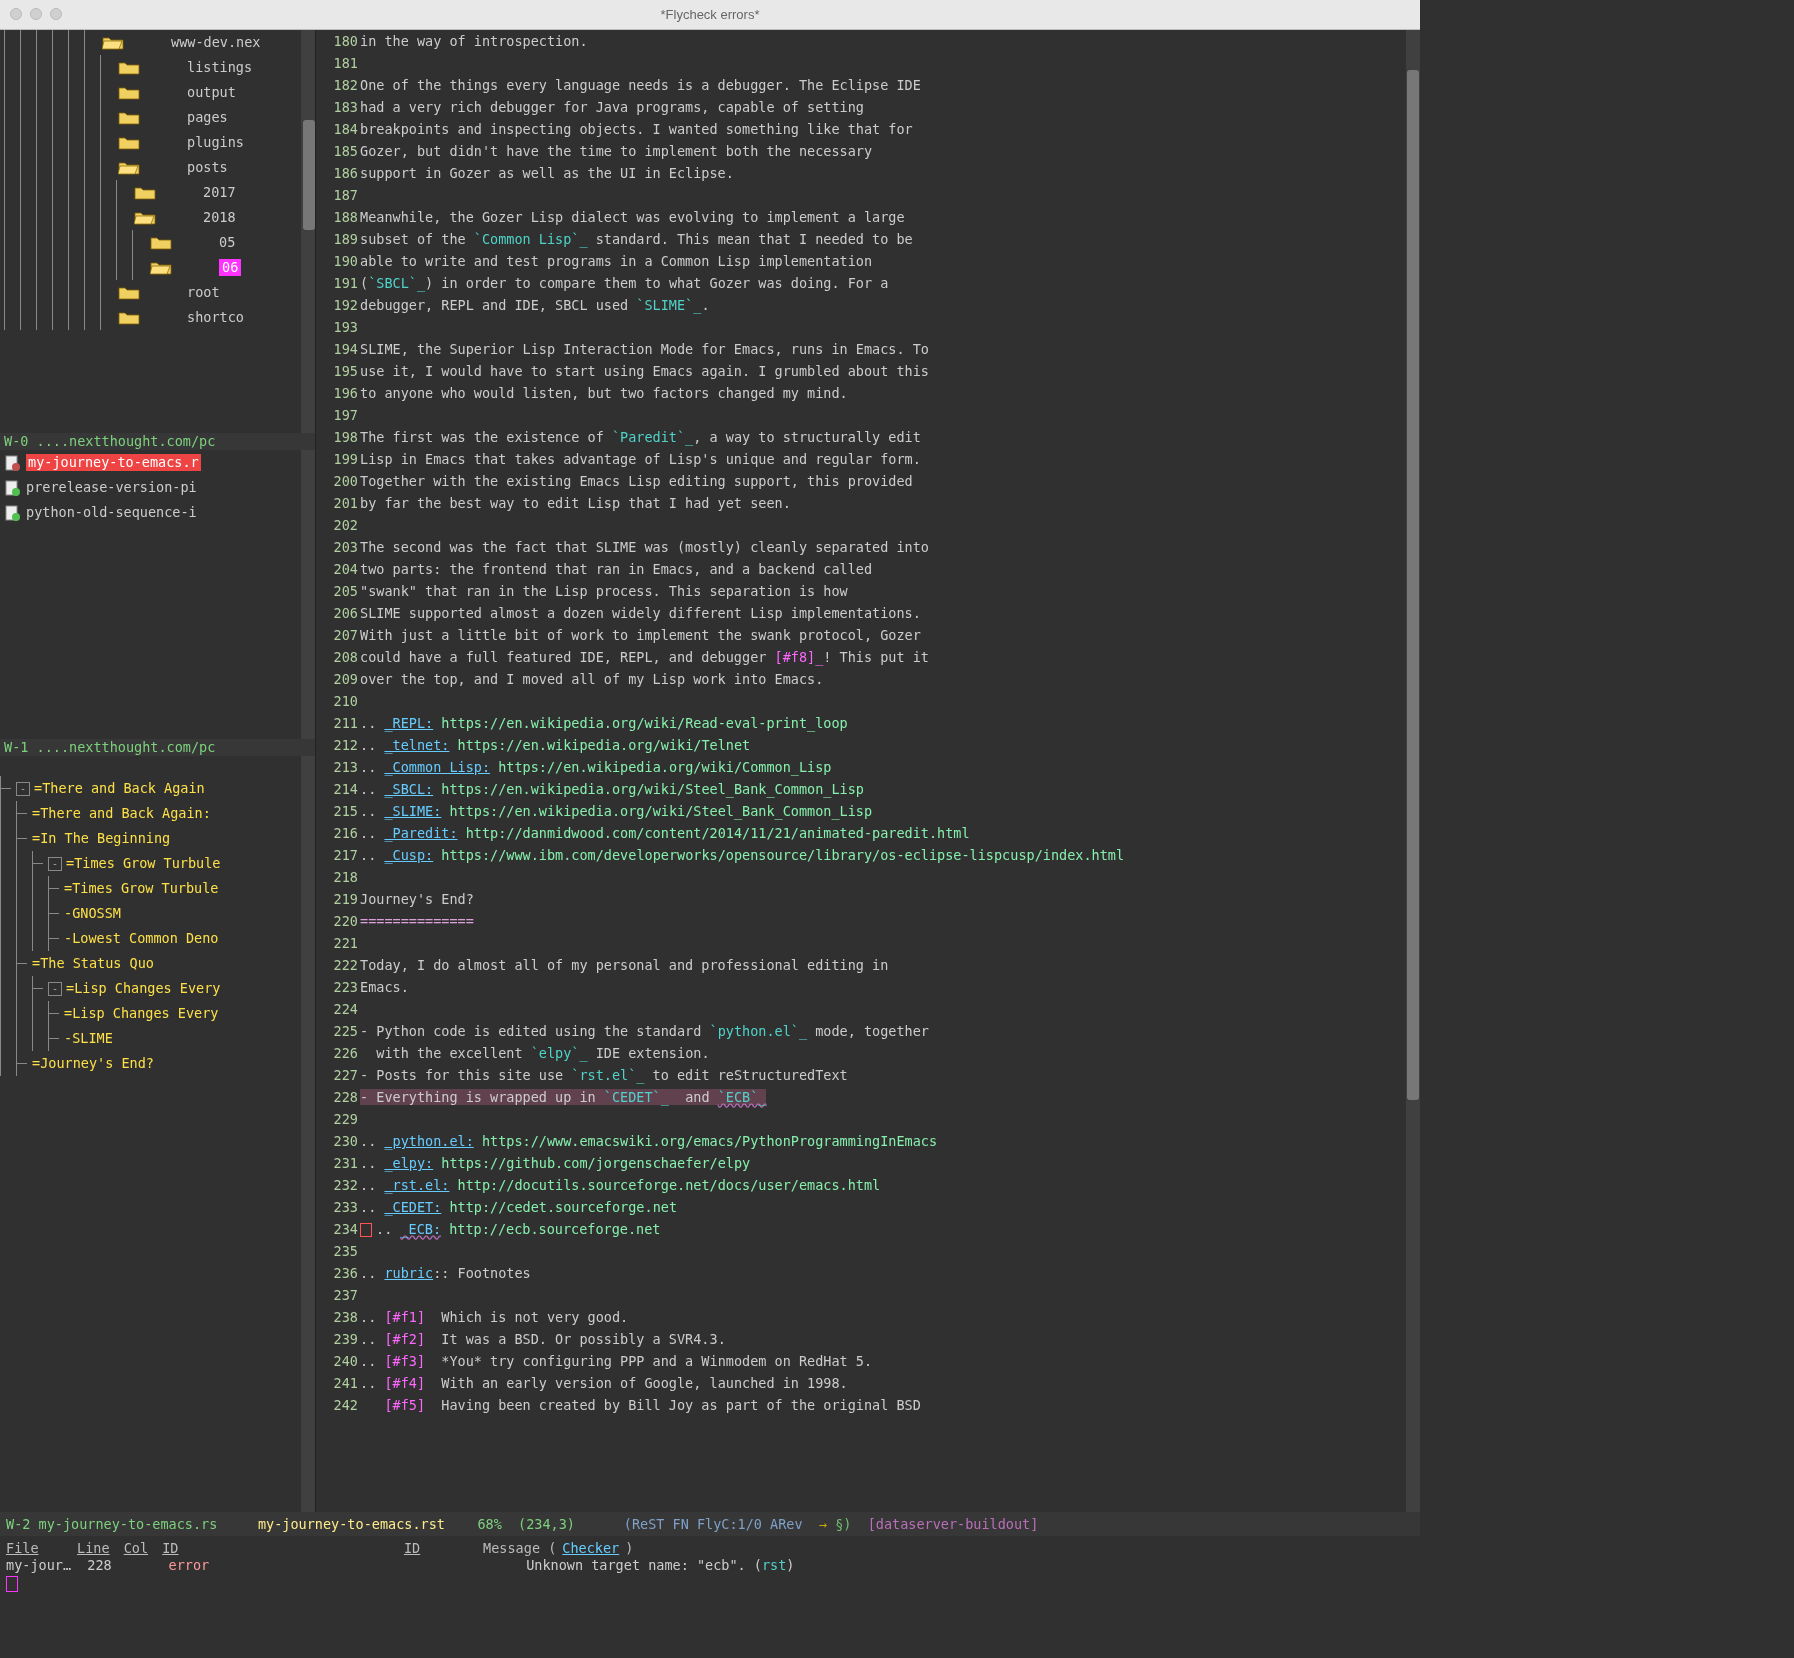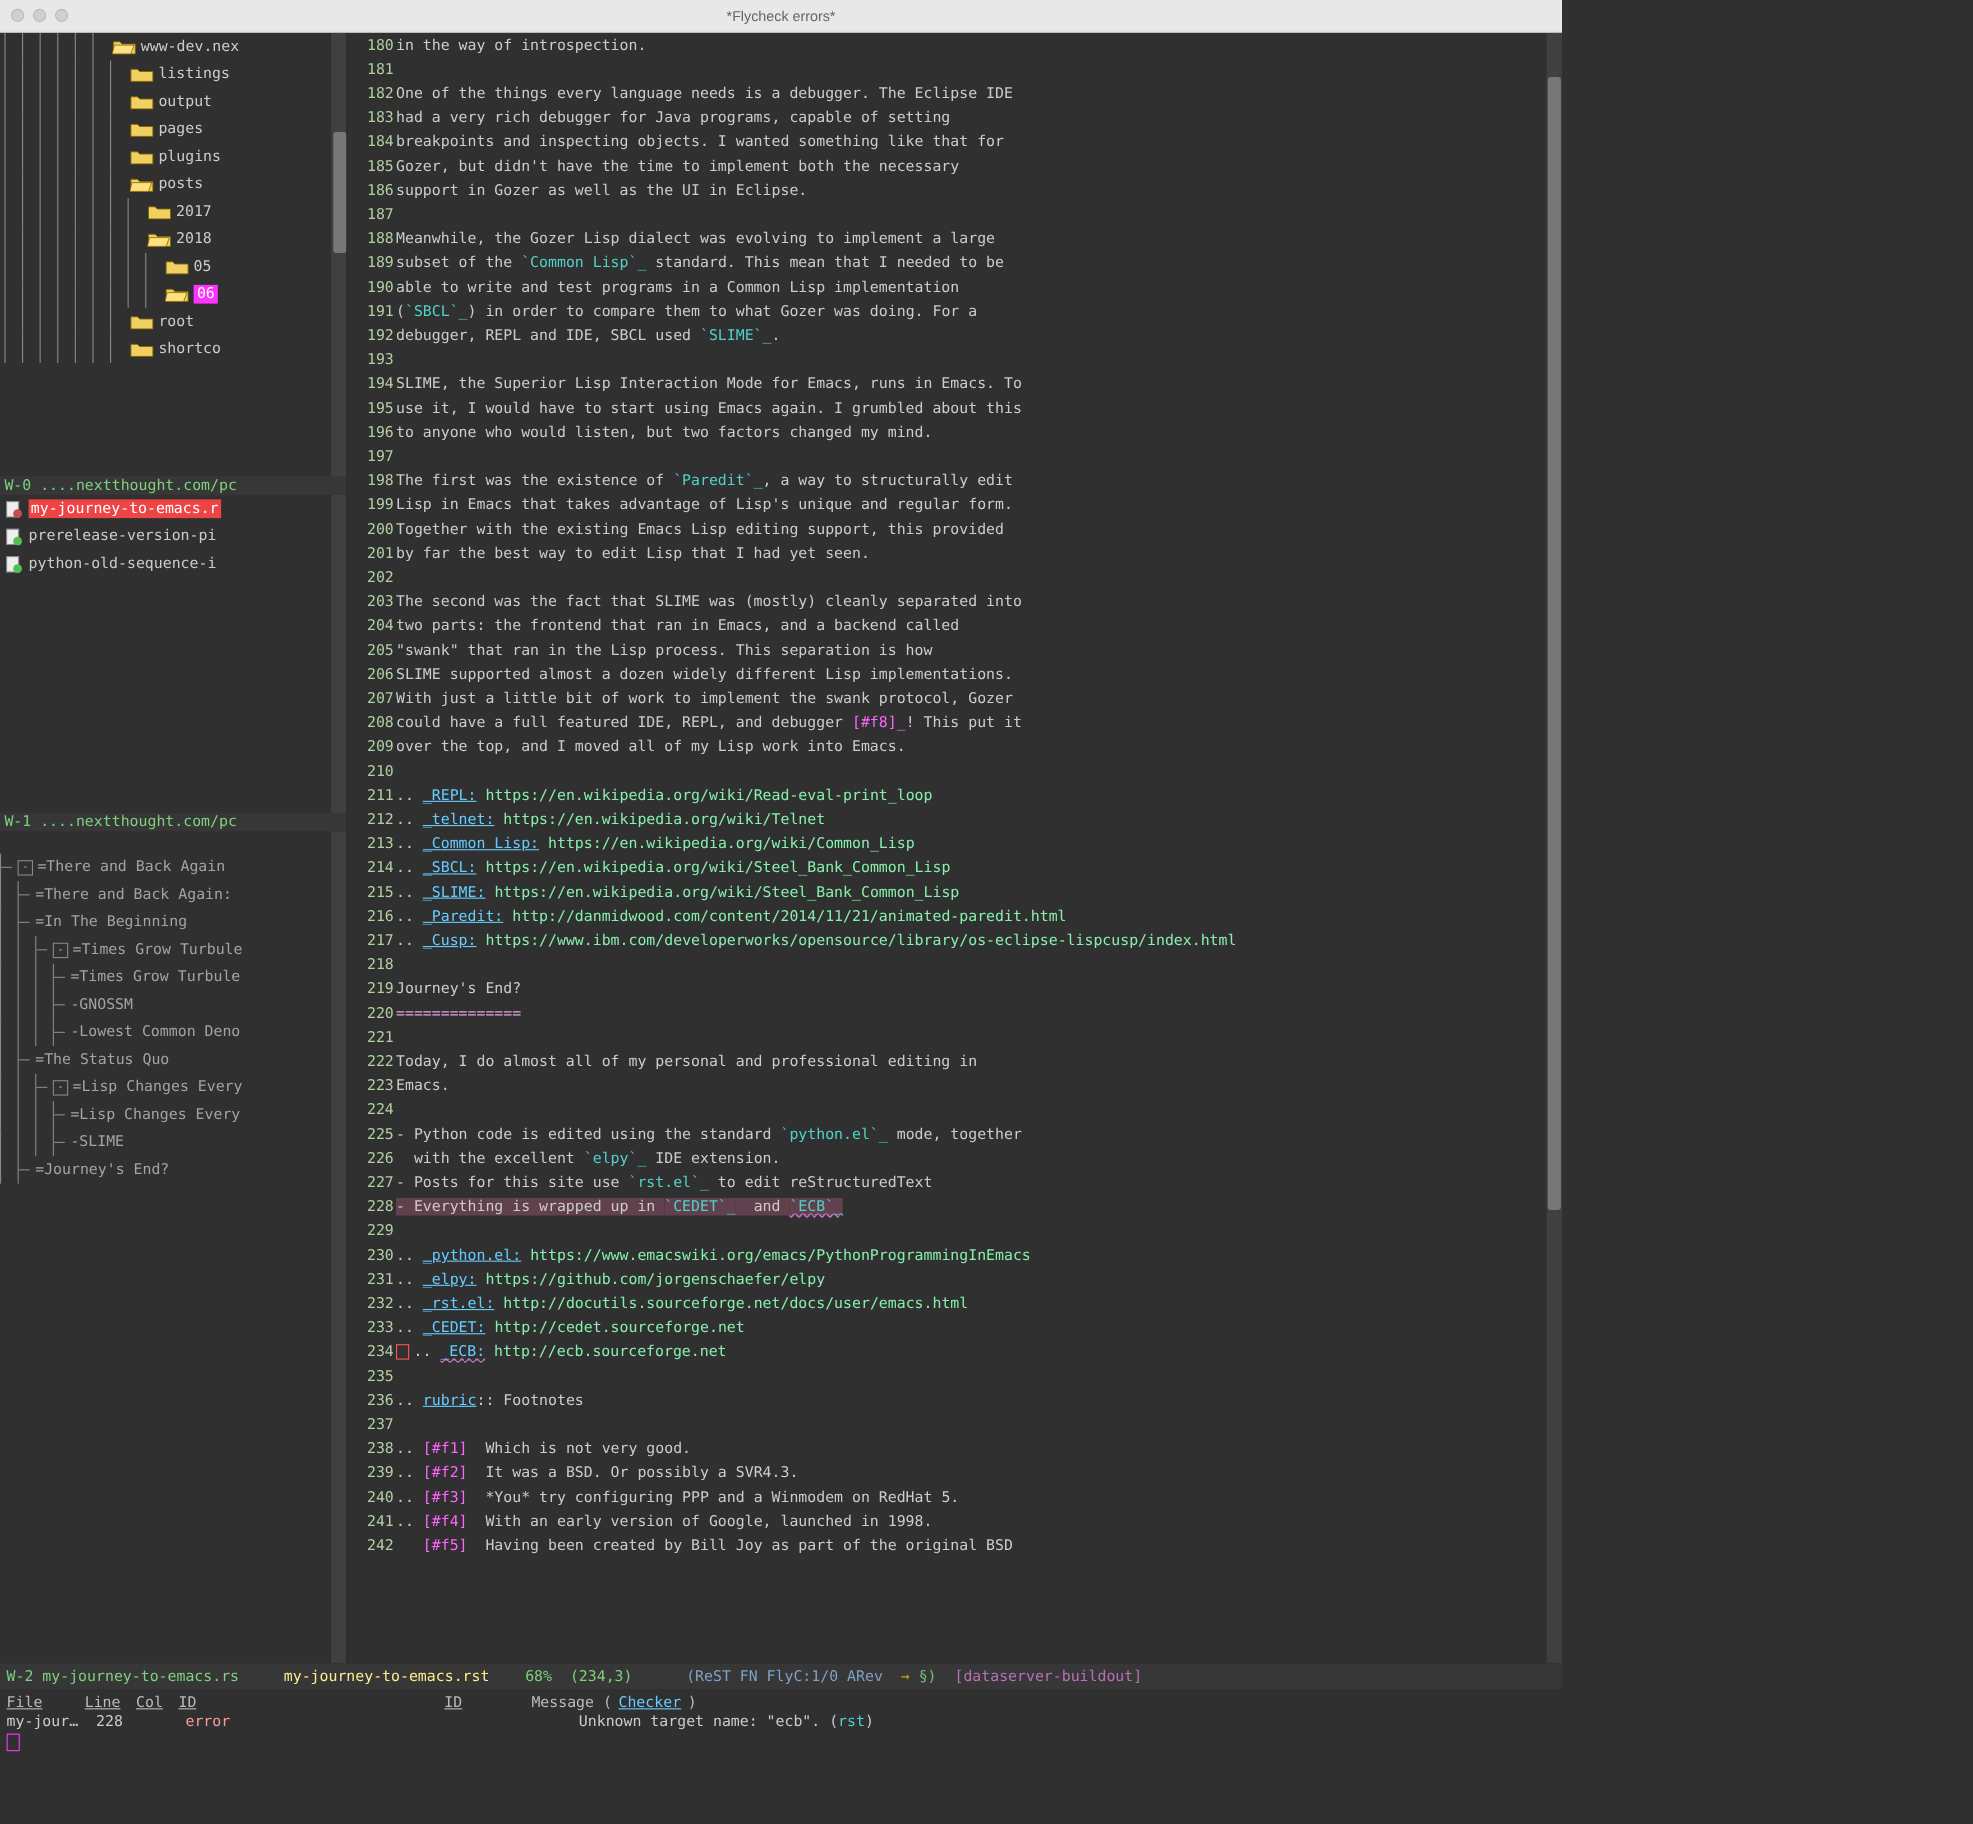--- a/index.html
+++ b/index.html
@@ -32,33 +32,33 @@
 .panel .status {
   position:absolute; left:0; right:0; bottom:0; height:17px;
   background:#373737; color:#7dd17d; white-space:nowrap; overflow:hidden;
   padding:0 4px; font-size:13.5px;
 }
 
 .dir-row { height:25px; display:flex; align-items:center; white-space:nowrap; padding-left:4px; }
 .tree-indent { display:inline-block; width:16px; height:25px; border-left:1px solid #888; }
 .folder-icon { display:inline-flex; align-items:center; margin:0 4px 0 2px; }
 .folder-icon svg { width:22px; height:16px; }
-.dir-name { color:#cccccc; }
+.dir-name { color:#cccccc;margin-left:43px; }
 .dir-name.cur { background:#ff33ff; color:#ffffff; padding:0 3px; }
 
 .src-row { height:25px; display:flex; align-items:center; white-space:nowrap; }
 .src-icon { width:18px; height:16px; margin:0 4px; }
 .src-name { color:#cccccc; }
 .src-row.sel .src-name { background:#ef4444; color:#fff; padding:0 2px; }
 
 .outline-row { height:25px; display:flex; align-items:center; white-space:nowrap; color:#c7c080; }
 .outline-row .bt { display:inline-block; width:16px; border-left:1px solid #888; height:25px; position:relative; }
 .outline-row .bt.last::after { content:""; position:absolute; left:0; top:12px; width:10px; border-top:1px solid #888; }
 .outline-toggle { width:14px; height:14px; border:1px solid #888; background:#303030; color:#aaa; font-size:10px; line-height:12px; text-align:center; margin-right:4px; }
-.outline-name { color:#a3a3a3; }
+.outline-name { color:#fde047; }
 
 .editor { flex:1 1 auto; position:relative; background:#303030; }
 .editor .scrollbg { position:absolute; right:0; top:0; bottom:0; width:14px; background:#404040; }
 .editor .scrollbar { position:absolute; right:1px; top:40px; width:12px; height:1030px; background:#777; border-radius:3px; }
 .editor .gutter { position:absolute; left:0; top:0; bottom:0; width:44px; text-align:right; color:#b1d0a0; background:#303030; }
 .editor .code { position:absolute; left:44px; right:14px; top:0; bottom:0; white-space:pre; color:#cccccc; overflow:hidden; }
 .code .ln { height:22px; line-height:22px; }
 .gutter .gn { height:22px; line-height:22px; padding-right:2px; font-size:13.5px; }
 .c-str { color:#4fd3c8; }
 .c-kw  { color:#66ccff; text-decoration:underline; }

